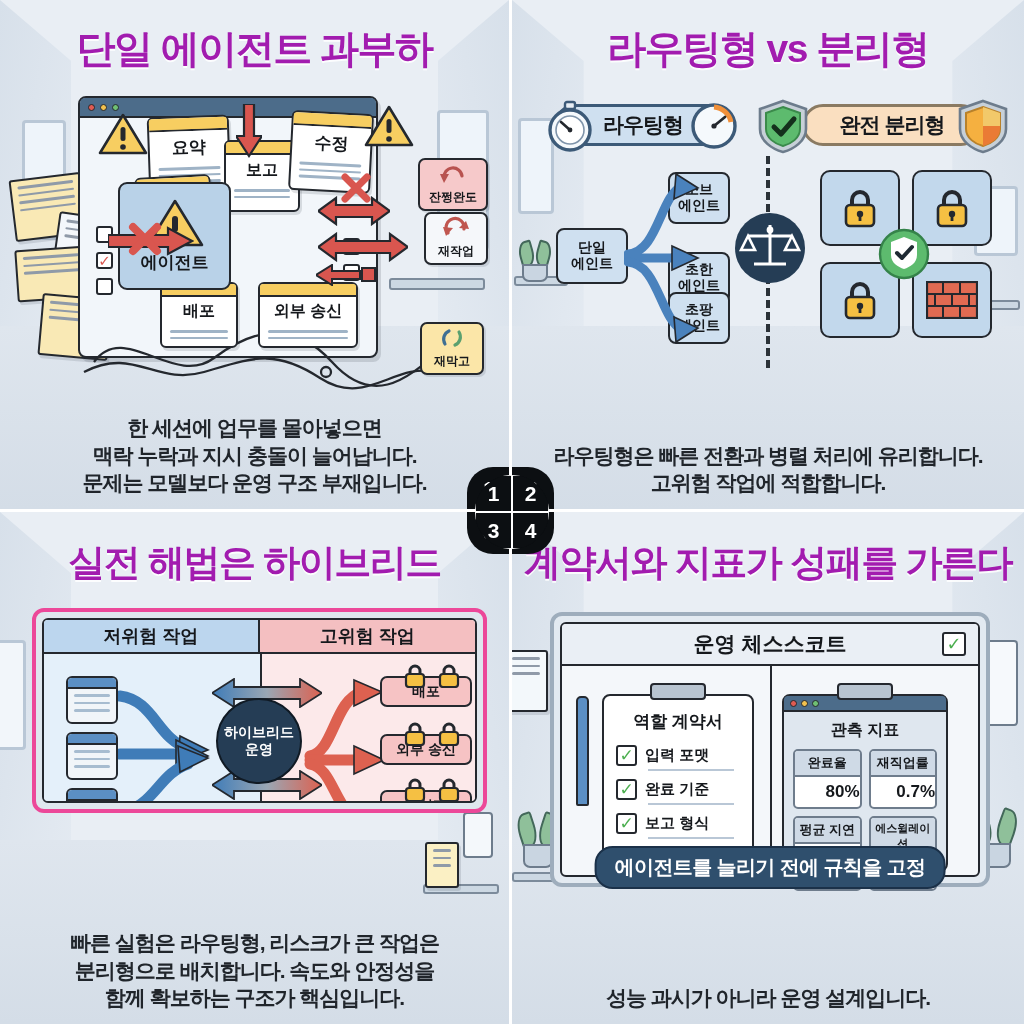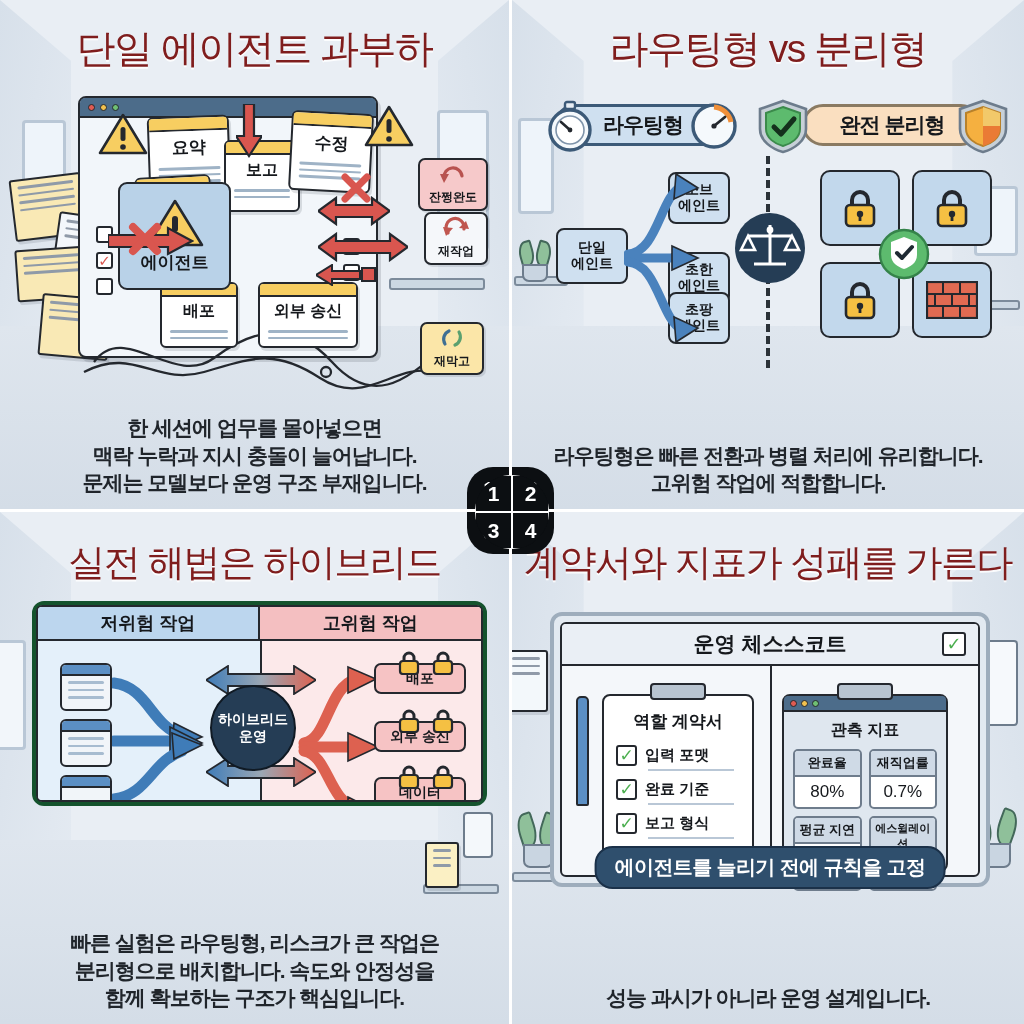--- a/index.html
+++ b/index.html
@@ -30,21 +30,21 @@
   .win { position:absolute; background:#eef4fa; border:3px solid #b9c7d6; border-radius:4px; }
   .plant { position:absolute; }
   .plant .pot { position:absolute; bottom:0; left:12%; width:76%; height:42%;
       background:#c9d5e1; border:2.5px solid #6d7c8c; border-radius:0 0 7px 7px; }
   .leaf { position:absolute; bottom:36%; width:44%; height:62%; background:#8fc09a;
       border:2.5px solid #43685a; border-radius:60% 10% 60% 10%; }
   .desk { position:absolute; background:#ccd8e3; border:2.5px solid #7c8b9b; border-radius:3px; }
 
   
   .ptitle { position:absolute; left:0; right:0; text-align:center;
-      font-weight:400; color:#7f1d1d; letter-spacing:-1.5px;
+      font-weight:700; color:#a21caf; letter-spacing:-1.5px;
       text-shadow: 0 2px 0 rgba(255,255,255,.85); z-index:6; }
   .p1 .ptitle, .p2 .ptitle { top:22px; font-size:39px; }
   .p3 .ptitle, .p4 .ptitle { top:26px; font-size:37px; }
   .pcap { position:absolute; left:10px; right:10px; bottom:12px; text-align:center;
       font-weight:800; color:#20252b; font-size:21px; line-height:1.32;
       letter-spacing:-1px; z-index:6; }
   .pcap div { white-space:nowrap;text-align:center; }
 
   
   .card { background:#fff; border:2.5px solid #24282e; border-radius:6px;
@@ -81,22 +81,22 @@
   .capsule { position:absolute; border:3px solid #3c5a78; border-radius:22px;
       display:flex; align-items:center; justify-content:center;
       font-weight:900; font-size:21px; color:#15181c; letter-spacing:-1px; }
   .nodeBox { position:absolute; background:#cfe0f0; border:2.5px solid #24282e;
       border-radius:8px; display:flex; flex-direction:column; align-items:center;
       justify-content:center; font-weight:900; font-size:14px; color:#15181c; line-height:1.12; }
   .isoCell { position:absolute; background:#c2d8ec; border:2.5px solid #24282e; border-radius:10px; }
   .dashLine { position:absolute; border-left:4px dashed #2b3238; }
 
   
-  .board { position:absolute; left:32px; top:89px; width:455px; height:205px;
-      background:#dfe7ee; border:4px solid #14532d; border-radius:12px; }
+  .board { position:absolute; left:32px; top:96px; width:455px; height:205px;
+      background:#dfe7ee; border:4px solid #ec4899; border-radius:12px; padding:6px; }
   .boardIn { position:relative; width:100%; height:100%; border:2.5px solid #24282e; border-radius:6px; overflow:hidden; }
   .halfL { position:absolute; left:0; top:0; width:50%; height:100%; background:#e4f0fa; }
   .halfR { position:absolute; right:0; top:0; width:50%; height:100%; background:#fce9ea; }
   .colHead { position:absolute; top:0; height:34px; width:50%;
       display:flex;align-items:center;justify-content:center;
       font-weight:900;font-size:18px;color:#15181c;border-bottom:2.5px solid #24282e; }
   .docMini { position:absolute; width:52px;height:48px;background:#f1f5f9;
       border:2.5px solid #24282e;border-radius:6px;overflow:hidden; }
   .docMini .h { height:11px;background:#5b8fc4;border-bottom:2px solid #24282e; }
   .docMini i { display:block;height:2.5px;background:#a7bcd0;margin:5px 6px;border-radius:2px; }
@@ -121,21 +121,21 @@
   .clip .top { position:absolute; left:50%; transform:translateX(-50%); top:-13px;
       width:56px;height:17px;background:#b8c4d0;border:2.5px solid #24282e;border-radius:4px; }
   .ck { display:flex; align-items:center; gap:8px; margin:0 0 3px 12px; }
   .ckbox { width:21px;height:21px;border:2.5px solid #24282e;border-radius:3px;
       display:flex;align-items:center;justify-content:center;
       color:#4caf50;font-weight:900;font-size:17px;background:#fff; }
   .ckL { font-weight:900;font-size:15px;color:#15181c; }
   .metric { background:#fff;border:2px solid #6e7c8c;border-radius:5px;overflow:hidden; }
   .metric .mh { background:#cfdae6;border-bottom:2px solid #6e7c8c;
       font-weight:900;font-size:13px;text-align:center;color:#15181c;padding:3px 0; }
-  .metric .mv { font-weight:400;font-size:17px;text-align:center;color:#15181c;padding:5px 0; }
+  .metric .mv { font-weight:700;font-size:17px;text-align:right;color:#15181c;padding:5px 0; }
   .pill { position:absolute; left:50%; transform:translateX(-50%); bottom:-14px;
       background:#2f4f6d; border:2.5px solid #1b3149; border-radius:18px;
       color:#fff; font-weight:900; font-size:20px; padding:6px 18px;
       white-space:nowrap; letter-spacing:-.6px; z-index:9; }
 
   
   .centerNum { position:absolute; left:512px; top:512px; transform:translate(-50%,-50%);
       width:74px;height:74px;border-radius:50%;overflow:hidden; z-index:40;
       display:grid;grid-template-columns:1fr 1fr;grid-template-rows:1fr 1fr;
       background:#0c0f12; }

